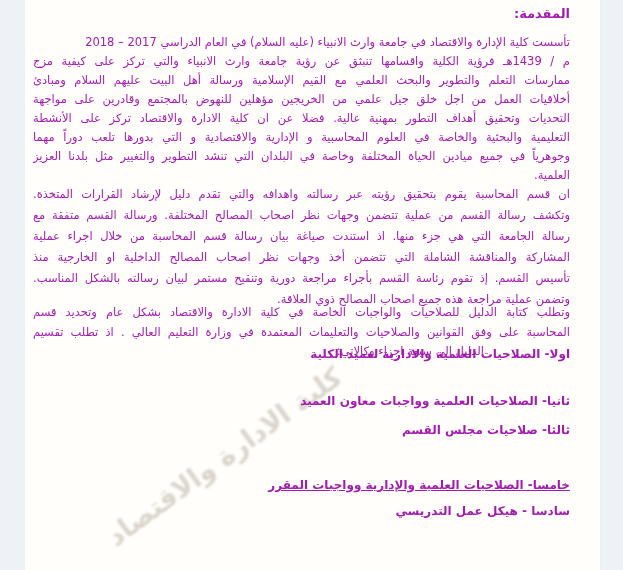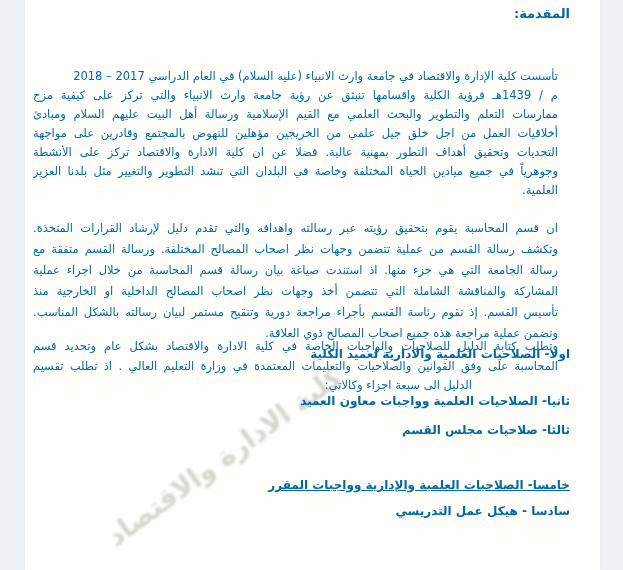--- a/index.html
+++ b/index.html
@@ -12,30 +12,29 @@
   }
   .page{
     position:absolute;left:25px;top:0;
     width:575px;height:570px;
     background:#fffefb;            
     box-shadow:0 0 2px rgba(0,0,0,0.04);
   }
   .doc{
     position:absolute;inset:0;
     direction:rtl;
-    color:#0369a1;
+    color:#a21caf;
   }
   .doc-title{
     position:absolute;top:6px;right:30px;
     font-weight:bold;font-size:13px;
   }
   .para{
-    position:absolute;right:42px;left:8px;
+    position:absolute;right:30px;left:8px;
     overflow:hidden;
-    margin-top:34px;
   }
   #p1{top:33px;}  #p1 .line{line-height:19px;height:19px;}
   #p2{top:184px;} #p2 .line{line-height:21px;height:21px;}
   #p3{top:303px;} #p3 .line{line-height:19.5px;height:19.5px;}
   .line{
     font-size:11.5px;
     white-space:nowrap;
     text-align:justify;
     text-align-last:justify;
     text-justify:inter-word;
@@ -81,20 +80,21 @@
   <div class="doc">
 
     <div class="doc-title">المقدمة:</div>
 
     <div class="para" id="p1">
       <div class="line end">تأسست كلية الإدارة والاقتصاد في جامعة وارث الانبياء (عليه السلام) في العام الدراسي 2017 – 2018</div>
       <div class="line">م / 1439هـ فرؤية الكلية واقسامها تنبثق عن رؤية جامعة وارث الانبياء والتي تركز على كيفية مزج</div>
       <div class="line">ممارسات التعلم والتطوير والبحث العلمي مع القيم الإسلامية ورسالة أهل البيت عليهم السلام ومبادئ</div>
       <div class="line">أخلاقيات العمل من اجل خلق جيل علمي من الخريجين مؤهلين للنهوض بالمجتمع وقادرين على مواجهة</div>
       <div class="line">التحديات وتحقيق أهداف التطور بمهنية عالية. فضلا عن ان كلية الادارة والاقتصاد تركز على الأنشطة</div>
+      <div class="line">التعليمية والبحثية والخاصة في العلوم المحاسبية و الإدارية والاقتصادية و التي بدورها تلعب دوراً مهما</div>
       <div class="line">وجوهرياً في جميع ميادين الحياة المختلفة وخاصة في البلدان التي تنشد التطوير والتغيير مثل بلدنا العزيز</div>
       <div class="line end">العلمية.</div>
     </div>
 
     <div class="para" id="p2">
       <div class="line">ان قسم المحاسبة يقوم بتحقيق رؤيته عبر رسالته واهدافه والتي تقدم دليل لإرشاد القرارات المتخذة.</div>
       <div class="line">وتكشف رسالة القسم من عملية تتضمن وجهات نظر اصحاب المصالح المختلفة. ورسالة القسم متفقة مع</div>
       <div class="line">رسالة الجامعة التي هي جزء منها. اذ استندت صياغة بيان رسالة قسم المحاسبة من خلال اجراء عملية</div>
       <div class="line">المشاركة والمناقشة الشاملة التي تتضمن أخذ وجهات نظر اصحاب المصالح الداخلية او الخارجية منذ</div>
       <div class="line">تأسيس القسم. إذ تقوم رئاسة القسم بأجراء مراجعة دورية وتنقيح مستمر لبيان رسالته بالشكل المناسب.</div>

